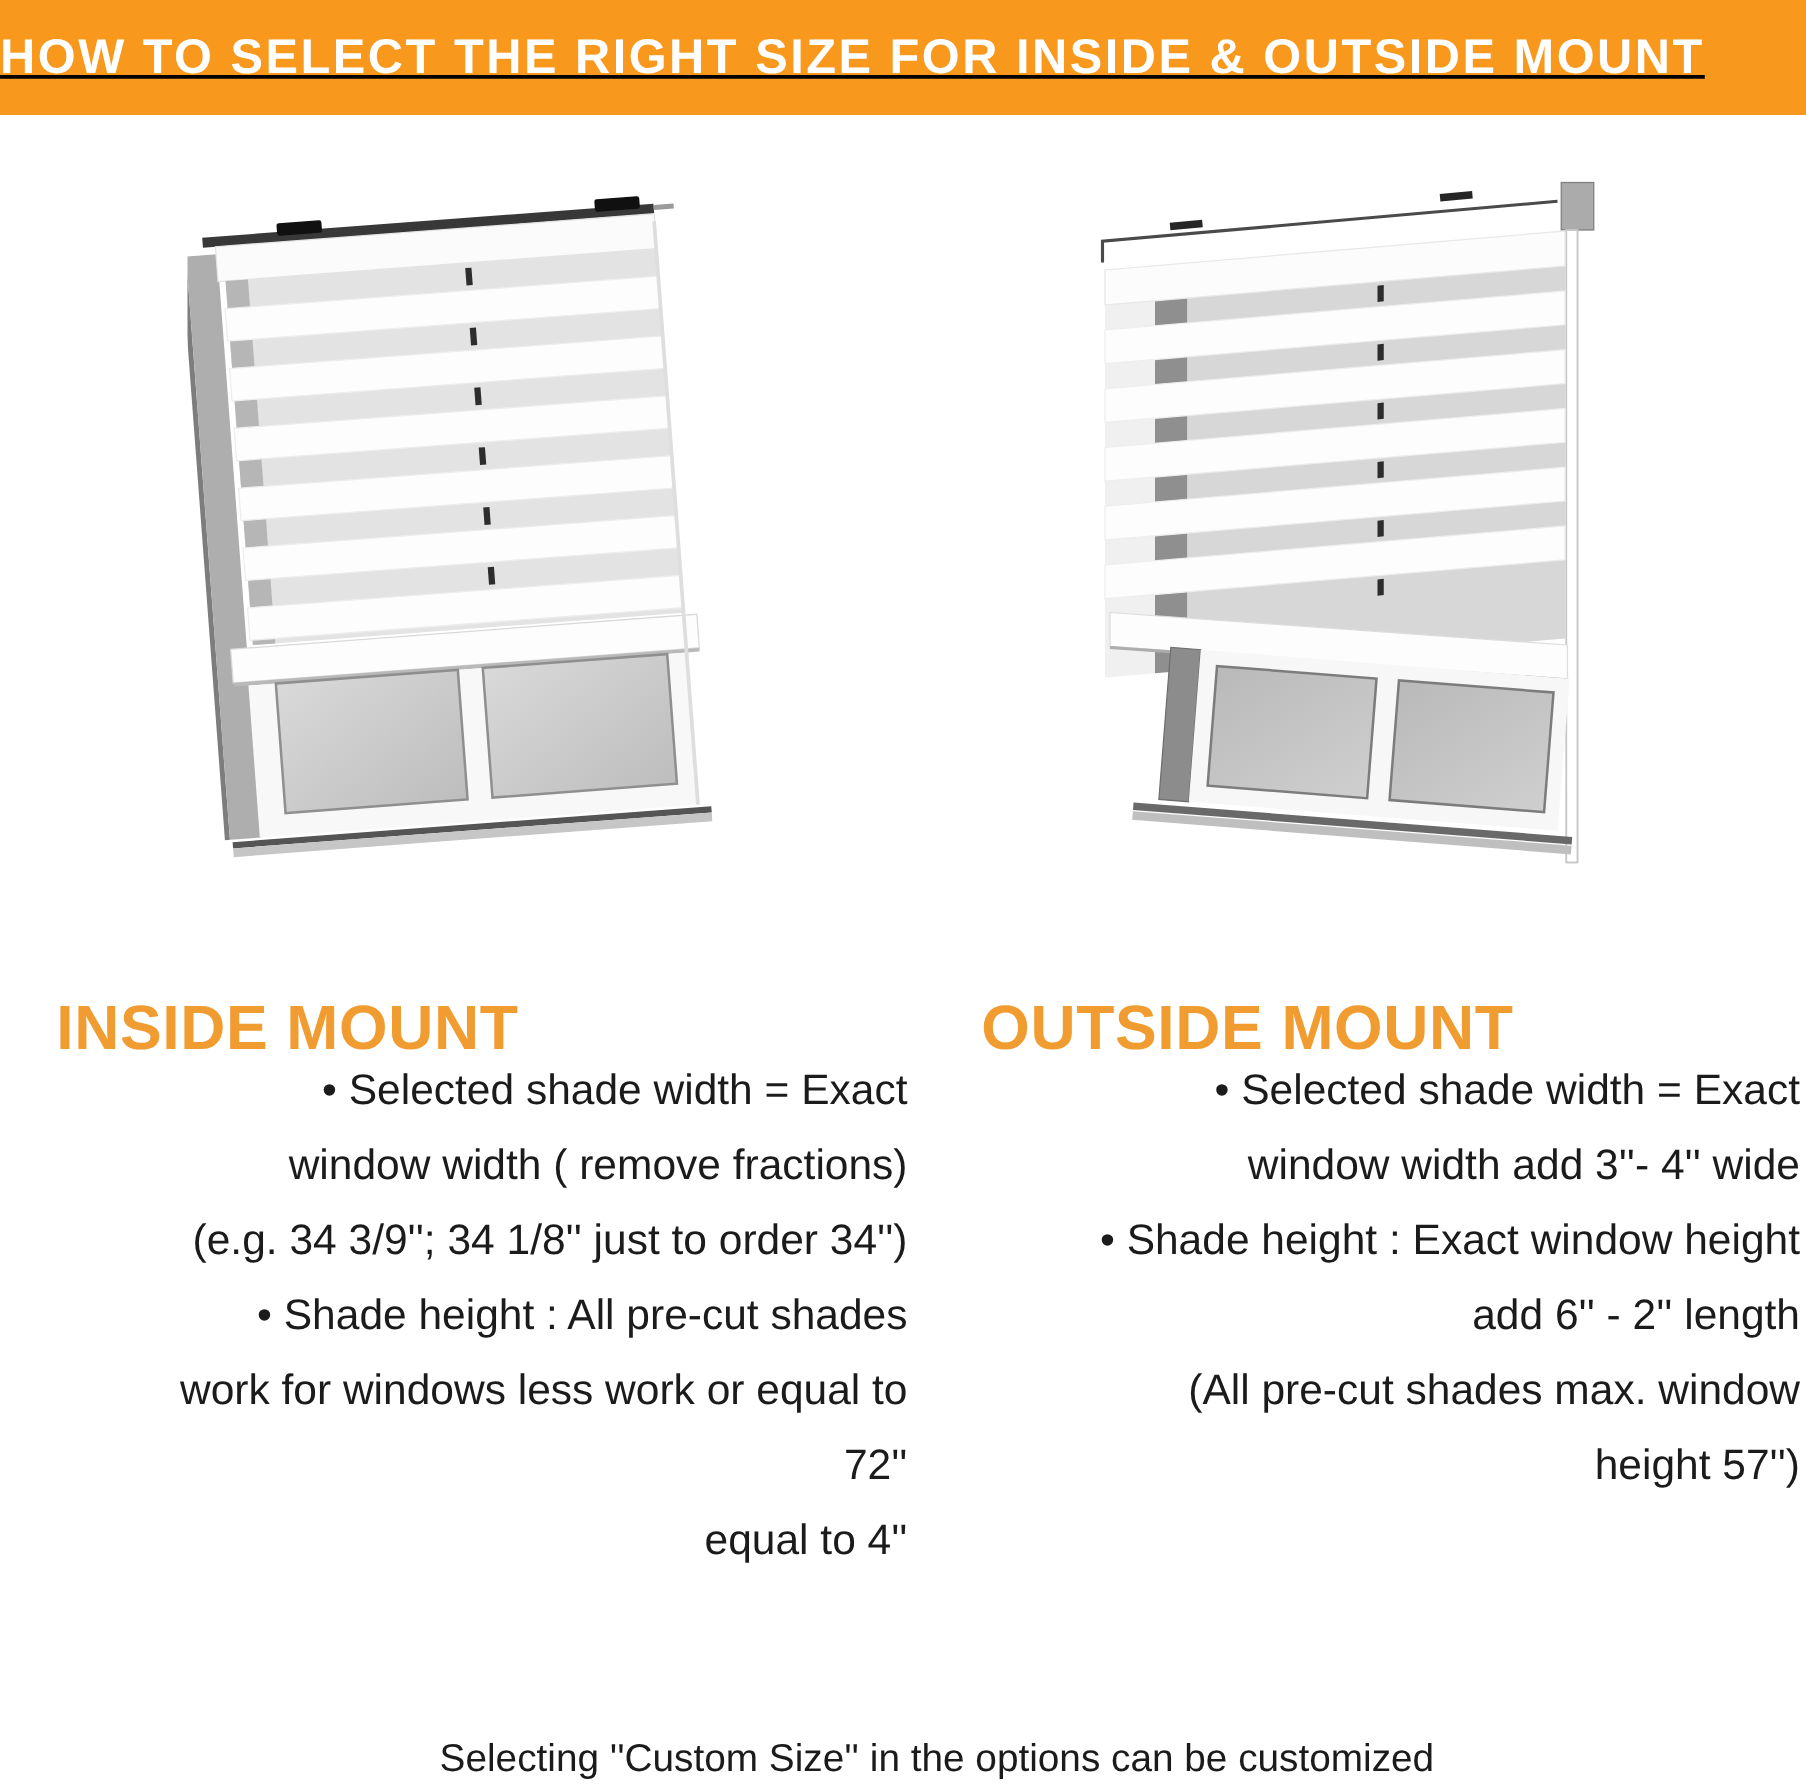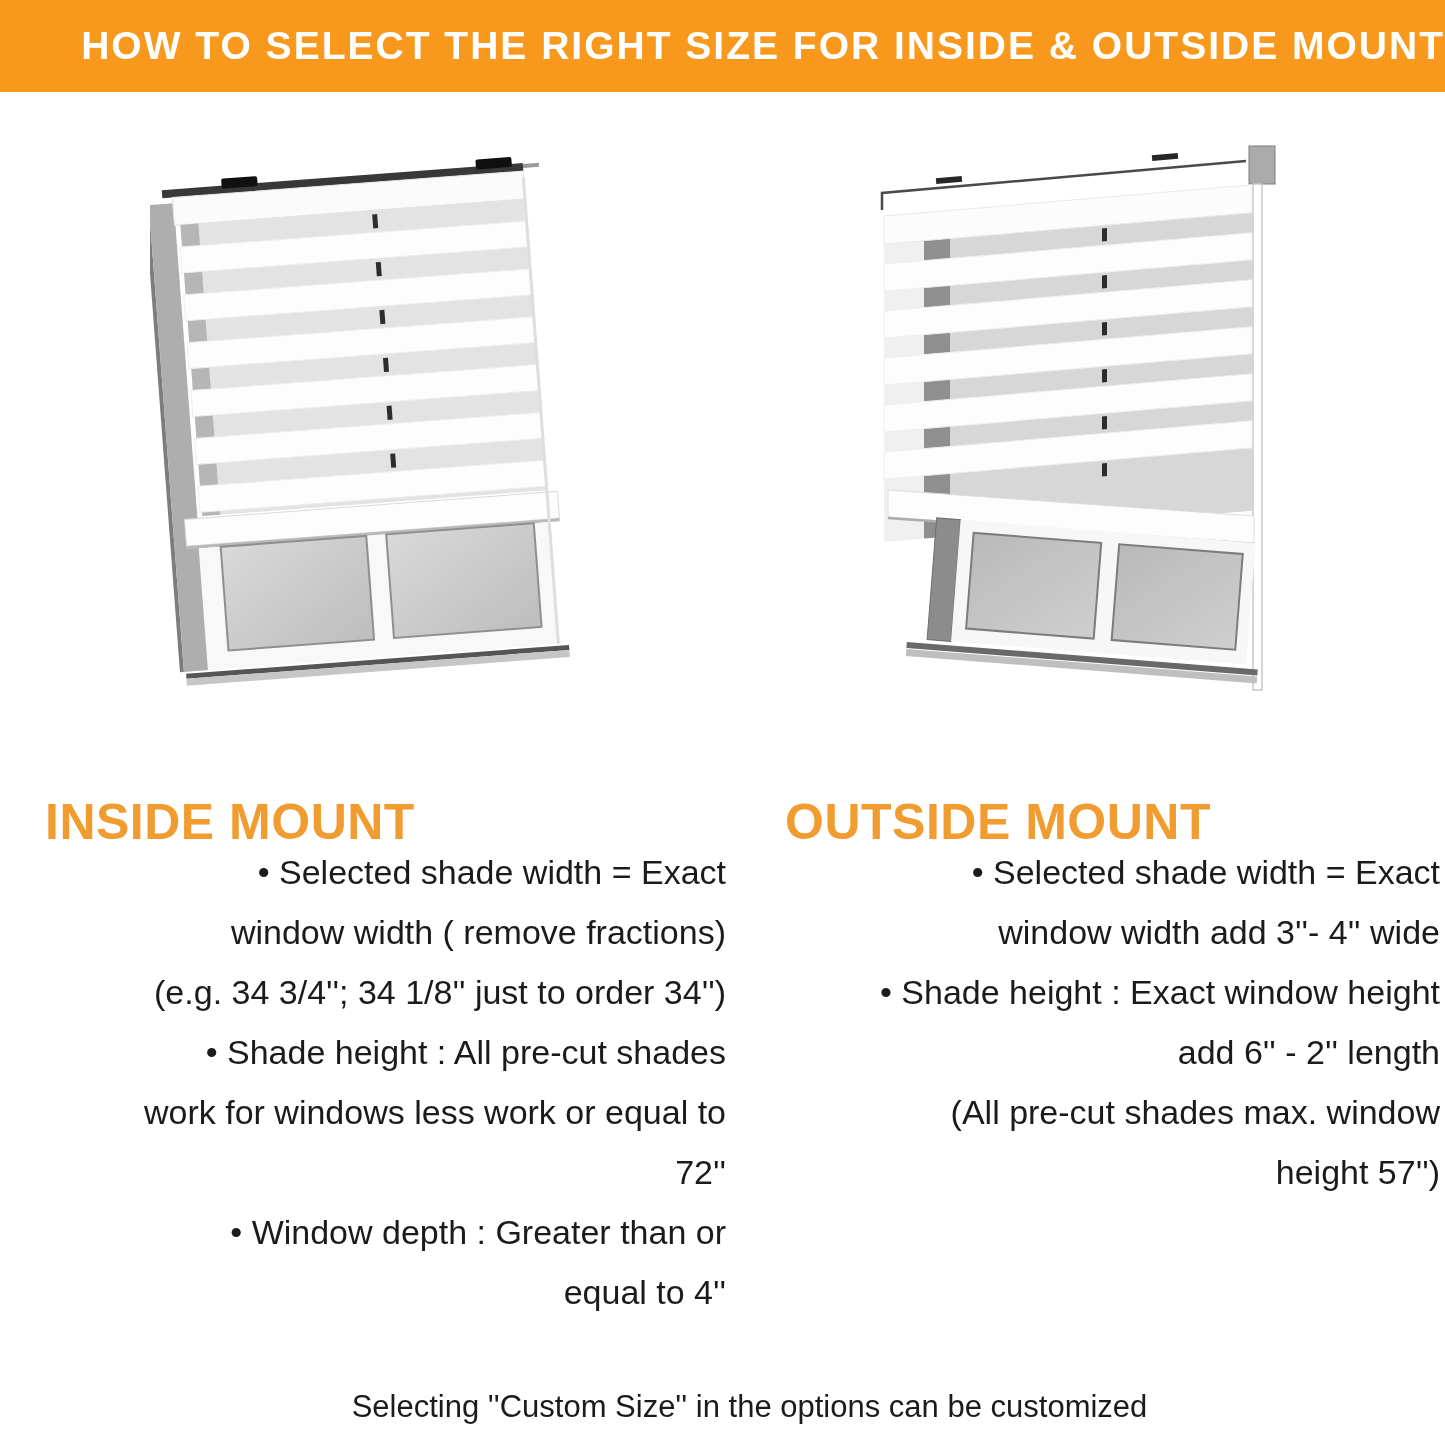--- a/index.html
+++ b/index.html
@@ -7,21 +7,21 @@
     --heading-orange:#F19C31;
     --ink:#1B1B1B;
   }
   html,body{margin:0;padding:0;background:#ffffff;}
   .canvas{
     position:relative;width:1445px;height:1432px;background:#ffffff;overflow:hidden;
     font-family:"Liberation Sans",sans-serif;
   }
   .banner{
     position:absolute;left:0;top:0;width:100%;height:92px;background:var(--orange);
-    display:flex;align-items:center;justify-content:flex-end;
+    display:flex;align-items:center;justify-content:flex-start;text-decoration:underline;
   }
   .banner-title{
     color:#ffffff;font-size:39px;font-weight:700;letter-spacing:2px;white-space:nowrap;
   }
   .illus{position:absolute;}
   .illus-inside{left:150px;top:146px;width:420px;height:560px;}
   .illus-outside{left:852px;top:138px;width:430px;height:600px;}
   .mount-heading{
     position:absolute;top:748px;font-size:50px;font-weight:700;
     color:var(--heading-orange);white-space:nowrap;letter-spacing:0.5px;margin-top:45px;
@@ -156,25 +156,24 @@
       </g>
     </g>
   </svg>
 
   <div class="mount-heading heading-inside">INSIDE MOUNT</div>
   <div class="mount-heading heading-outside">OUTSIDE MOUNT</div>
 
   <div class="spec-col spec-left">
     <div class="spec-line">• Selected shade width = Exact</div>
     <div class="spec-line">window width ( remove fractions)</div>
-    <div class="spec-line">(e.g. 34 3/4''; 34 1/8'' just to order 34'')</div>
+    <div class="spec-line">(e.g. 34 3/9''; 34 1/8'' just to order 34'')</div>
     <div class="spec-line">• Shade height : All pre-cut shades</div>
     <div class="spec-line">work for windows less work or equal to</div>
     <div class="spec-line">72''</div>
-    <div class="spec-line">• Window depth : Greater than or</div>
     <div class="spec-line">equal to 4''</div>
   </div>
 
   <div class="spec-col spec-right">
     <div class="spec-line">• Selected shade width = Exact</div>
     <div class="spec-line">window width add 3''- 4'' wide</div>
     <div class="spec-line">• Shade height : Exact window height</div>
     <div class="spec-line">add 6'' - 2'' length</div>
     <div class="spec-line">(All pre-cut shades max. window</div>
     <div class="spec-line">height 57'')</div>

